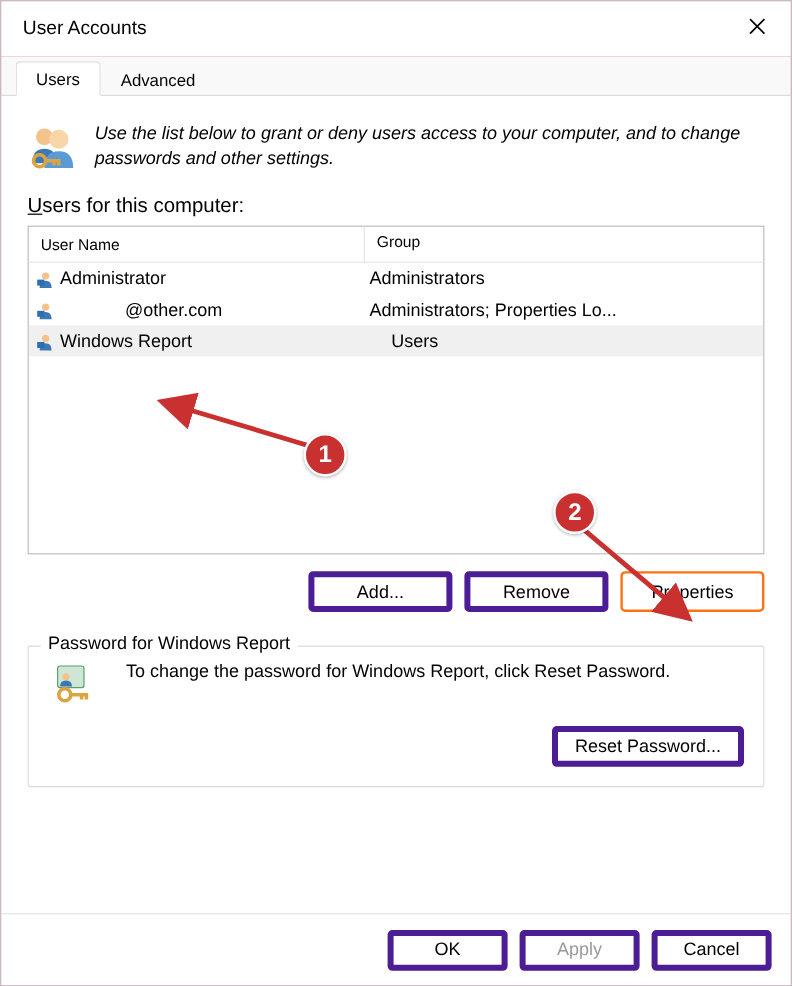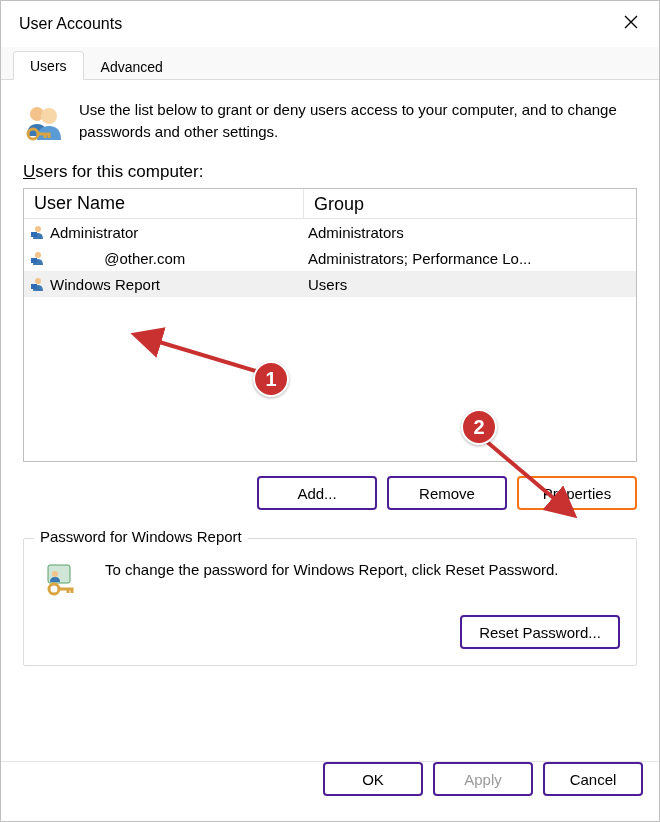--- a/index.html
+++ b/index.html
@@ -69,94 +69,95 @@
     flex: 1;
     padding: 18px 22px 14px 22px;
     display: flex;
     flex-direction: column;
     background: #fff;
   }
 
   .intro {
     display: flex;
     gap: 14px;
-    align-items: center;
+    align-items: flex-end;
     margin-bottom: 18px;
+    font-style: italic;
   }
   .intro .icon { flex: none; width: 42px; height: 42px; margin-top: 4px; }
   .intro .text { font-size: 15px; line-height: 1.45; }
 
   .label { font-size: 17px; margin-bottom: 6px; }
 
   
   .listview {
     border: 1px solid #bfbfbf;
     height: 274px;
     background: #fff;
     display: flex;
     flex-direction: column;
   }
   .lv-header {
     display: flex;
     height: 30px;
-    font-size: 18px;
+    font-size: 13px;
   }
   .lv-header > div {
     padding: 5px 10px;
     border-right: 1px solid #e5e5e5;
     border-bottom: 1px solid #e5e5e5;
   }
   .lv-header > div:last-child { border-right: none; }
   .lv-body { flex: 1; overflow: hidden; }
   .lv-row {
     display: flex;
     height: 26px;
     align-items: center;
     font-size: 15px;
   }
-  .lv-row.selected { background: #f0f0f0; }
+  .lv-row.selected { background: #f0f0f0; gap: 18px; }
   .col-name { width: 280px; display: flex; align-items: center; }
   .col-group { flex: 1; white-space: nowrap; overflow: hidden; text-overflow: ellipsis; }
-  .lv-row .col-name { padding-left: 6px; }
+  .lv-row .col-name { padding-left: 6px; align-items: flex-end; }
   .lv-row .col-group { padding-left: 4px; }
   .user-icn { width: 16px; height: 16px; margin-right: 4px; flex: none; }
 
   
   .btn-row {
     display: flex;
     justify-content: flex-end;
     gap: 10px;
     margin-top: 14px;
   }
   .btn {
     min-width: 120px;
     height: 34px;
     background: #fff;
-    border: 2px solid #4c1d95;
+    border: 5px solid #4c1d95;
     border-radius: 4px;
     font-size: 15px;
     display: flex;
     align-items: center;
     justify-content: center;
     cursor: pointer;
     padding: 0 12px;
   }
   .btn.focused {
     border: 2px solid #f97316;
   }
   .btn.disabled {
     color: #9a9a9a;
     cursor: default;
   }
 
   
   .groupbox {
     border: 1px solid #dcdcdc;
     border-radius: 2px;
-    padding: 14px 16px 16px 16px;
+    padding: 4px 16px 16px 16px;
     margin-top: 28px;
     position: relative;
   }
   .groupbox .legend {
     position: absolute;
     top: -11px;
     left: 10px;
     background: #fff;
     padding: 0 6px;
     font-size: 15px;
@@ -174,21 +175,21 @@
     justify-content: flex-end;
     margin-top: 16px;
   }
 
   
   .dlg-buttons {
     height: 60px;
     border-top: 1px solid #e5e5e5;
     background: #fff;
     display: flex;
-    align-items: flex-start;
+    align-items: center;
     justify-content: flex-end;
     gap: 10px;
     padding-right: 16px;
   }
   .dlg-buttons .btn { min-width: 100px; }
 
   
   .annot { position: absolute; pointer-events: none; }
   .badge {
     width: 36px; height: 36px;
@@ -271,21 +272,21 @@
           <div class="col-name">
             <span class="user-icn">
               <svg viewBox="0 0 16 16">
                   <circle cx="8" cy="5" r="3" fill="#f3c38b"></circle>
                   <path d="M3 15 Q3 9 8 9 Q13 9 13 15 Z" fill="#3c78b4"></path>
                   <rect x="1" y="8" width="6" height="5" fill="#2e6db4"></rect>
                 </svg>
             </span>
             <span style="white-space:pre">             @other.com</span>
           </div>
-          <div class="col-group">Administrators; Performance Lo...</div>
+          <div class="col-group">Administrators; Properties Lo...</div>
         </div>
         <div class="lv-row selected">
           <div class="col-name">
             <span class="user-icn">
               <svg viewBox="0 0 16 16">
                   <circle cx="8" cy="5" r="3" fill="#f3c38b"></circle>
                   <path d="M3 15 Q3 9 8 9 Q13 9 13 15 Z" fill="#3c78b4"></path>
                   <rect x="1" y="8" width="6" height="5" fill="#2e6db4"></rect>
                 </svg>
             </span>

